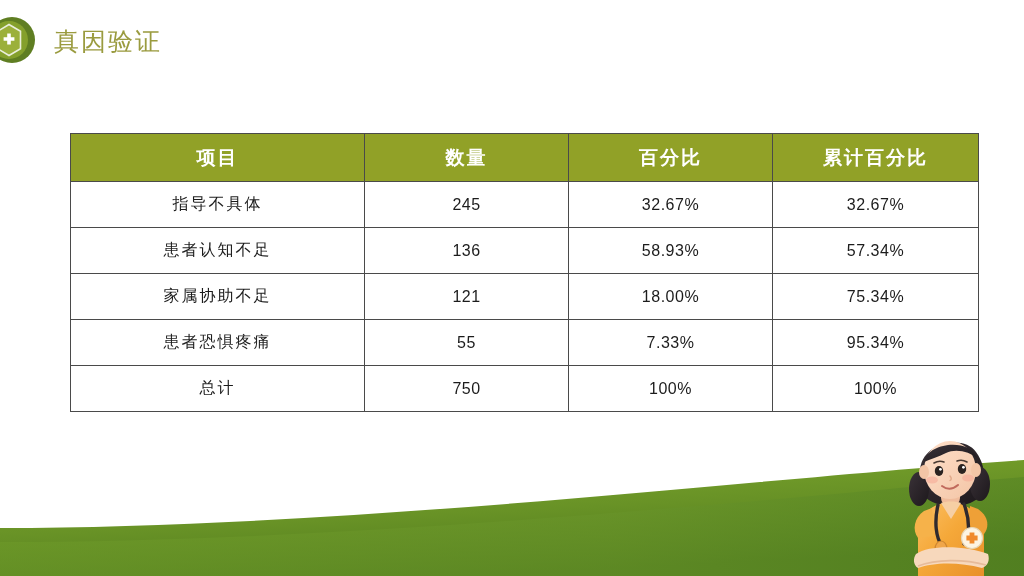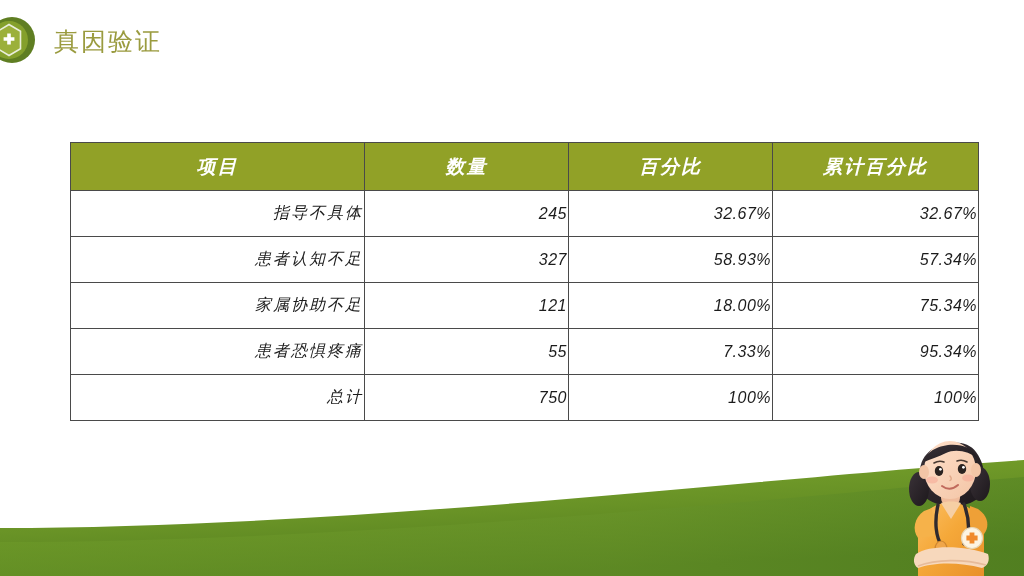--- a/index.html
+++ b/index.html
@@ -60,23 +60,22 @@
     letter-spacing: 2px;
     color: #9a9b3f;
     line-height: 1;
     white-space: nowrap;
   }
 
   
   .data-table-wrap {
     position: absolute;
     left: 70px;
-    top: 129px;
+    top: 120px;
     width: 908px;
-    font-style: italic;
   }
   table.data-table {
     border-collapse: collapse;
     width: 908px;
     table-layout: fixed;
     background: #ffffff;
   }
   table.data-table th,
   table.data-table td {
     border: 1px solid #4a4a4a;
@@ -91,21 +90,20 @@
     font-size: 19px;
     letter-spacing: 2px;
     height: 45px;
     border-color: #4a4a4a;
   }
   table.data-table tbody td {
     height: 43px;
     font-size: 16px;
     color: #1c1c1c;
     letter-spacing: 0.5px;
-    text-align: right;
   }
   table.data-table tbody td.label-cell {
     letter-spacing: 2px;
   }
 
   
   col.c0 { width: 294px; }
   col.c1 { width: 204px; }
   col.c2 { width: 204px; }
   col.c3 { width: 206px; }
@@ -172,21 +170,21 @@
       </thead>
       <tbody>
         <tr>
           <td class="label-cell">指导不具体</td>
           <td>245</td>
           <td>32.67%</td>
           <td>32.67%</td>
         </tr>
         <tr>
           <td class="label-cell">患者认知不足</td>
-          <td>327</td>
+          <td>136</td>
           <td>58.93%</td>
           <td>57.34%</td>
         </tr>
         <tr>
           <td class="label-cell">家属协助不足</td>
           <td>121</td>
           <td>18.00%</td>
           <td>75.34%</td>
         </tr>
         <tr>

